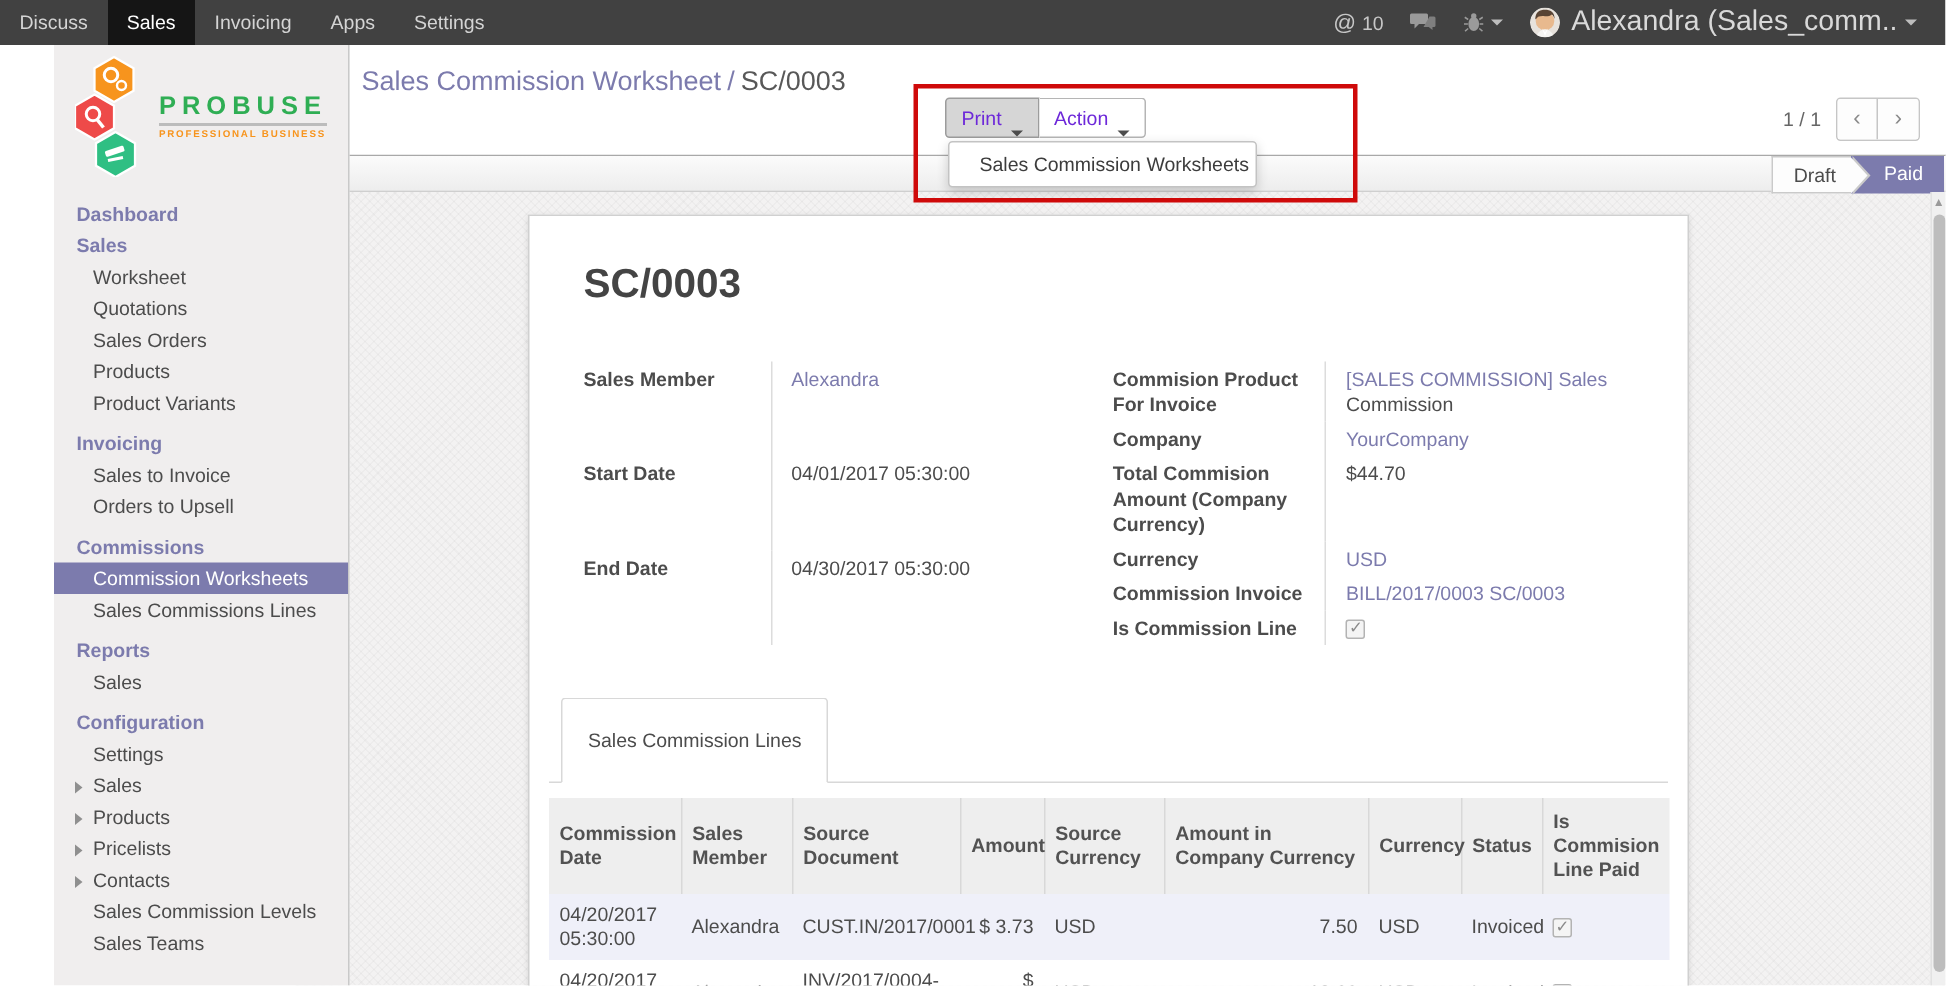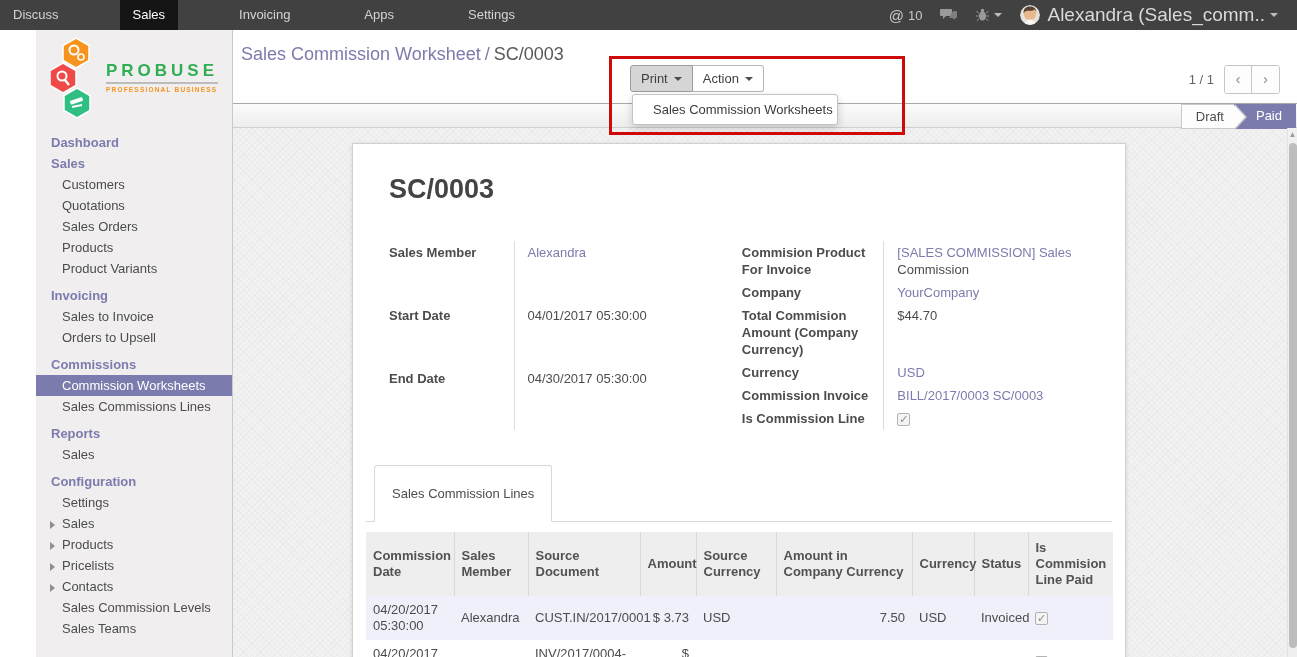--- a/index.html
+++ b/index.html
@@ -1,21 +1,21 @@
 <!DOCTYPE html>
 <html><head>
 <meta charset="utf-8">
 <style>
   * { margin:0; padding:0; box-sizing:border-box; }
   html,body { width:1297px; height:657px; overflow:hidden; font-family:"Liberation Sans", sans-serif; background:#fff; }
   body { position:relative; font-size:13px; color:#4c4c4c; }
 
   
   .topbar { position:absolute; left:0; top:0; width:1297px; height:30px; background:#414141; display:flex; align-items:stretch; z-index:40; }
-  .topbar .menu { display:flex;gap:48px; }
+  .topbar .menu { display:flex; }
   .topbar .menu-item { color:#d4d4d4; line-height:30px; padding:0 13px; font-size:13px; cursor:pointer; }
   .topbar .menu-item.active { background:#151515; color:#fff; }
   .topbar .right { margin-left:auto; display:flex; align-items:center; padding-right:10px; }
   .tb-ico { display:flex; align-items:center; color:#bdbdbd; margin:0 9px; }
   .at-sign { font-size:15px; color:#c7c7c7; margin-right:4px; }
   .mention-count { color:#c7c7c7; font-size:13px; }
   .caret-down { display:inline-block; width:0; height:0; border-left:4px solid transparent; border-right:4px solid transparent; border-top:4px solid #bdbdbd; margin-left:5px; }
   .avatar { width:20px; height:20px; border-radius:50%; overflow:hidden; margin-right:7px; flex:0 0 20px; background:#5a5a5a; }
   .user-name { color:#d9d9d9; font-size:19px; white-space:nowrap; }
 
@@ -33,21 +33,21 @@
   .sec-gap { margin-top:6px; }
 
   
   .cpanel { position:absolute; left:197px; top:30px; width:1100px; height:73px; background:#fff; z-index:10; }
   .breadcrumb { position:absolute; left:16px; top:14px; font-size:18px;margin-left:28px; }
   .breadcrumb .bc-link { color:#7c7bad; cursor:pointer; }
   .breadcrumb .bc-sep { color:#7c7bad; margin:0 4px; }
   .breadcrumb .bc-current { color:#585858; }
 
   .btn-group { position:absolute; left:433px; top:35px; display:flex; z-index:20; }
-  .btn { height:27px; line-height:25px; padding:0 10px; font-size:13px; border:1px solid #ababab; background:#fff; color:#404040; cursor:pointer; display:flex; align-items:center; }
+  .btn { height:27px; line-height:25px; padding:0 10px; font-size:13px; border:1px solid #ababab; background:#fff; color:#6d28d9; cursor:pointer; display:flex; align-items:flex-end; }
   .btn .caret { display:inline-block; width:0; height:0; border-left:4px solid transparent; border-right:4px solid transparent; border-top:4px solid #4c4c4c; margin-left:6px; }
   .btn-print { background:#d6d6d6; border-radius:3px 0 0 3px; border-color:#9c9c9c; }
   .btn-action { border-radius:0 3px 3px 0; border-left:none; border-color:#b5b5b5; }
 
   .dropdown { position:absolute; left:435px; top:64px; width:206px; background:#fff; border:1px solid #c3c3c3; border-radius:3px; box-shadow:0 3px 8px rgba(0,0,0,0.18); z-index:25; }
   .dropdown-item { padding:7px 10px 7px 20px; font-size:13px; color:#3c3c3c; white-space:nowrap; cursor:pointer; }
 
   .pager { position:absolute; right:17px; top:35px; display:flex; align-items:center; }
   .pager-text { color:#666; font-size:13px; margin-right:10px; }
   .pager-btns { display:flex; border:1px solid #c6c6c6; border-radius:3px; overflow:hidden; }
@@ -162,21 +162,21 @@
       <line x1="22" y1="71" x2="32" y2="69" stroke="#fff" stroke-width="2"></line>
     </svg>
     <div class="logo-text">
       <div class="logo-title">PROBUSE</div>
       <div class="logo-sub">PROFESSIONAL BUSINESS</div>
     </div>
   </div>
   <div class="nav">
     <div class="nav-header">Dashboard</div>
     <div class="nav-header">Sales</div>
-    <div class="nav-item">Customers</div>
+    <div class="nav-item">Worksheet</div>
     <div class="nav-item">Quotations</div>
     <div class="nav-item">Sales Orders</div>
     <div class="nav-item">Products</div>
     <div class="nav-item">Product Variants</div>
     <div class="nav-header sec-gap">Invoicing</div>
     <div class="nav-item">Sales to Invoice</div>
     <div class="nav-item">Orders to Upsell</div>
     <div class="nav-header sec-gap">Commissions</div>
     <div class="nav-item selected">Commission Worksheets</div>
     <div class="nav-item">Sales Commissions Lines</div>

